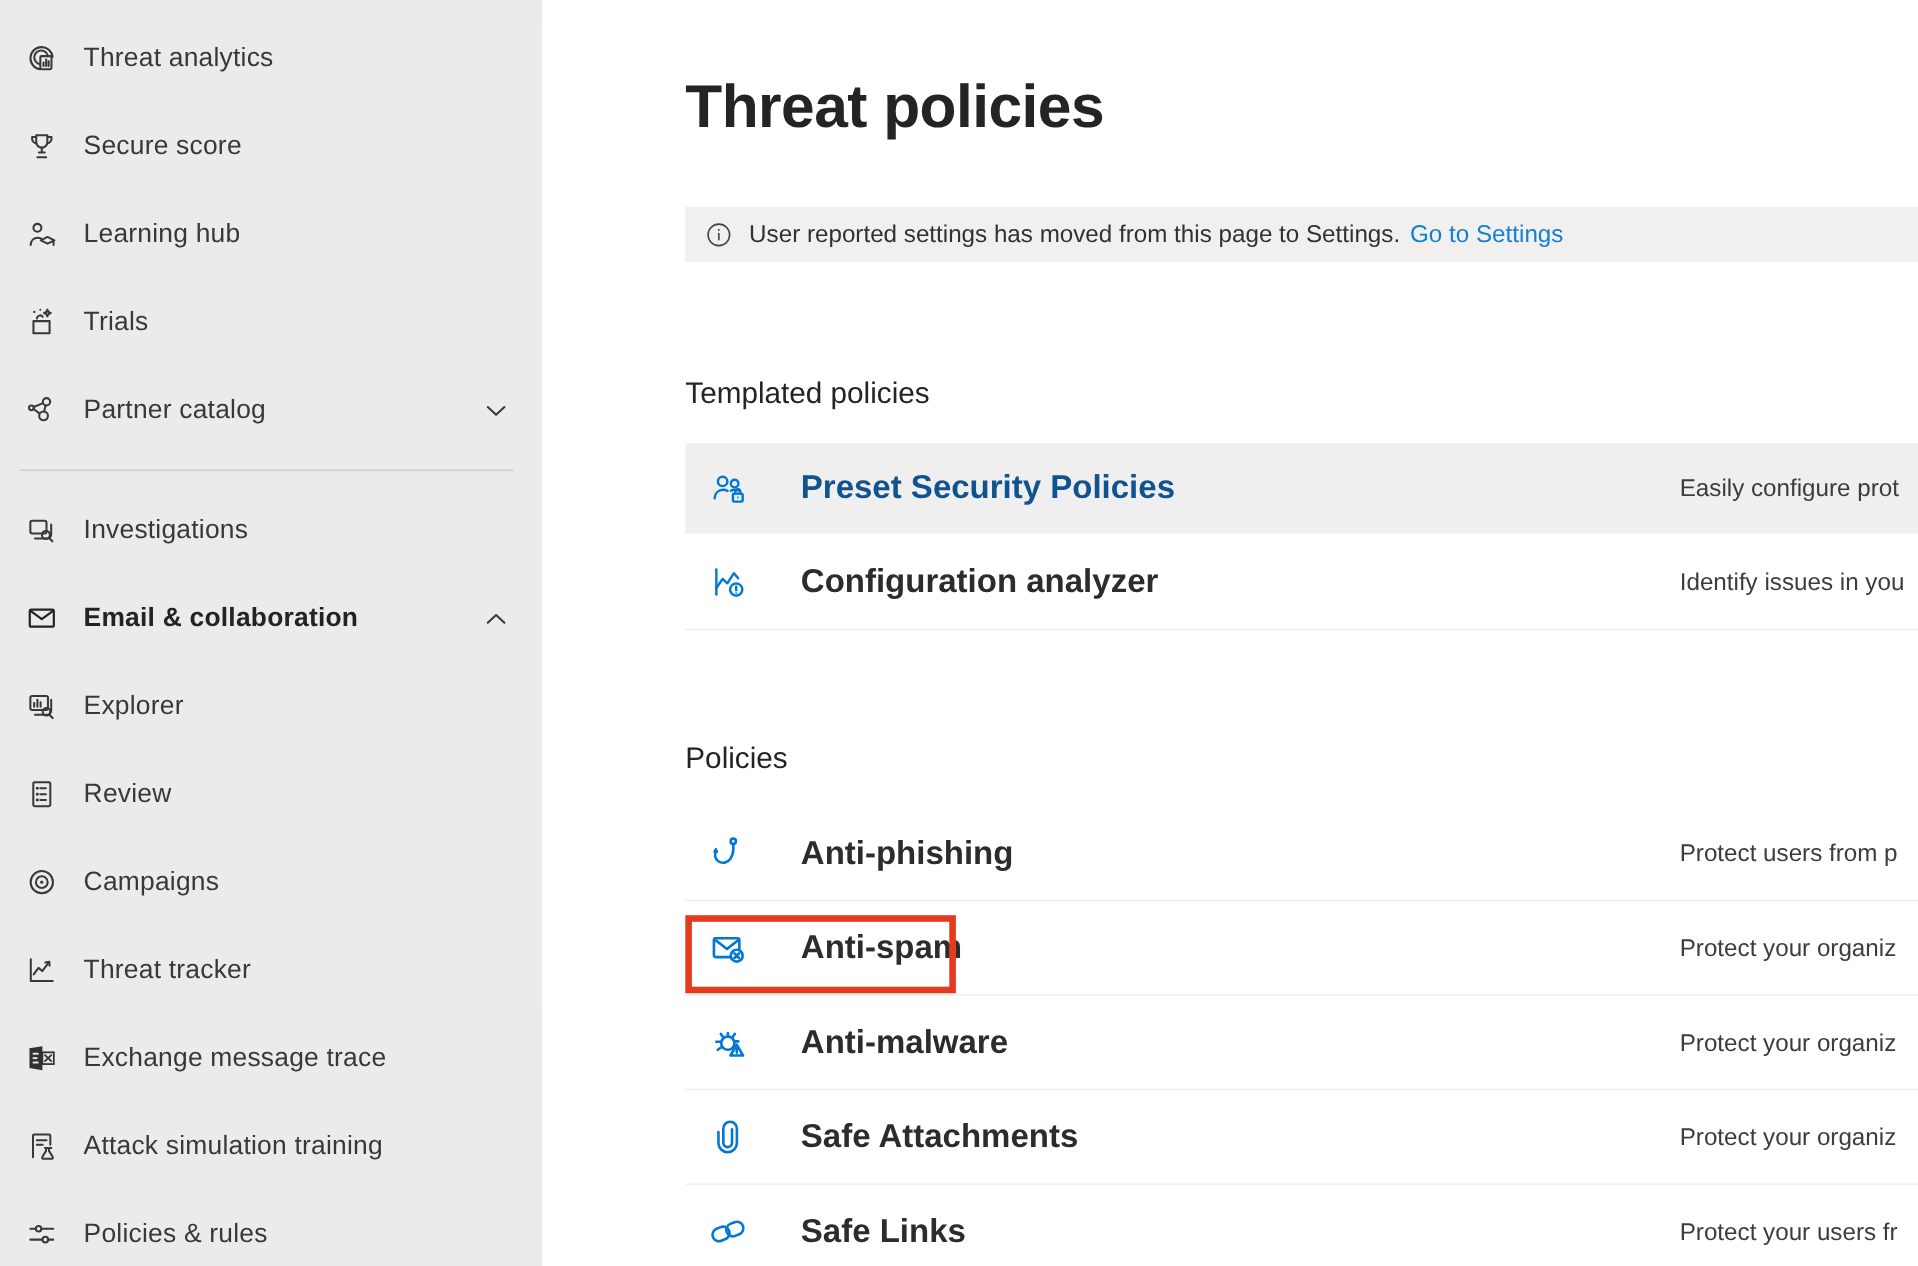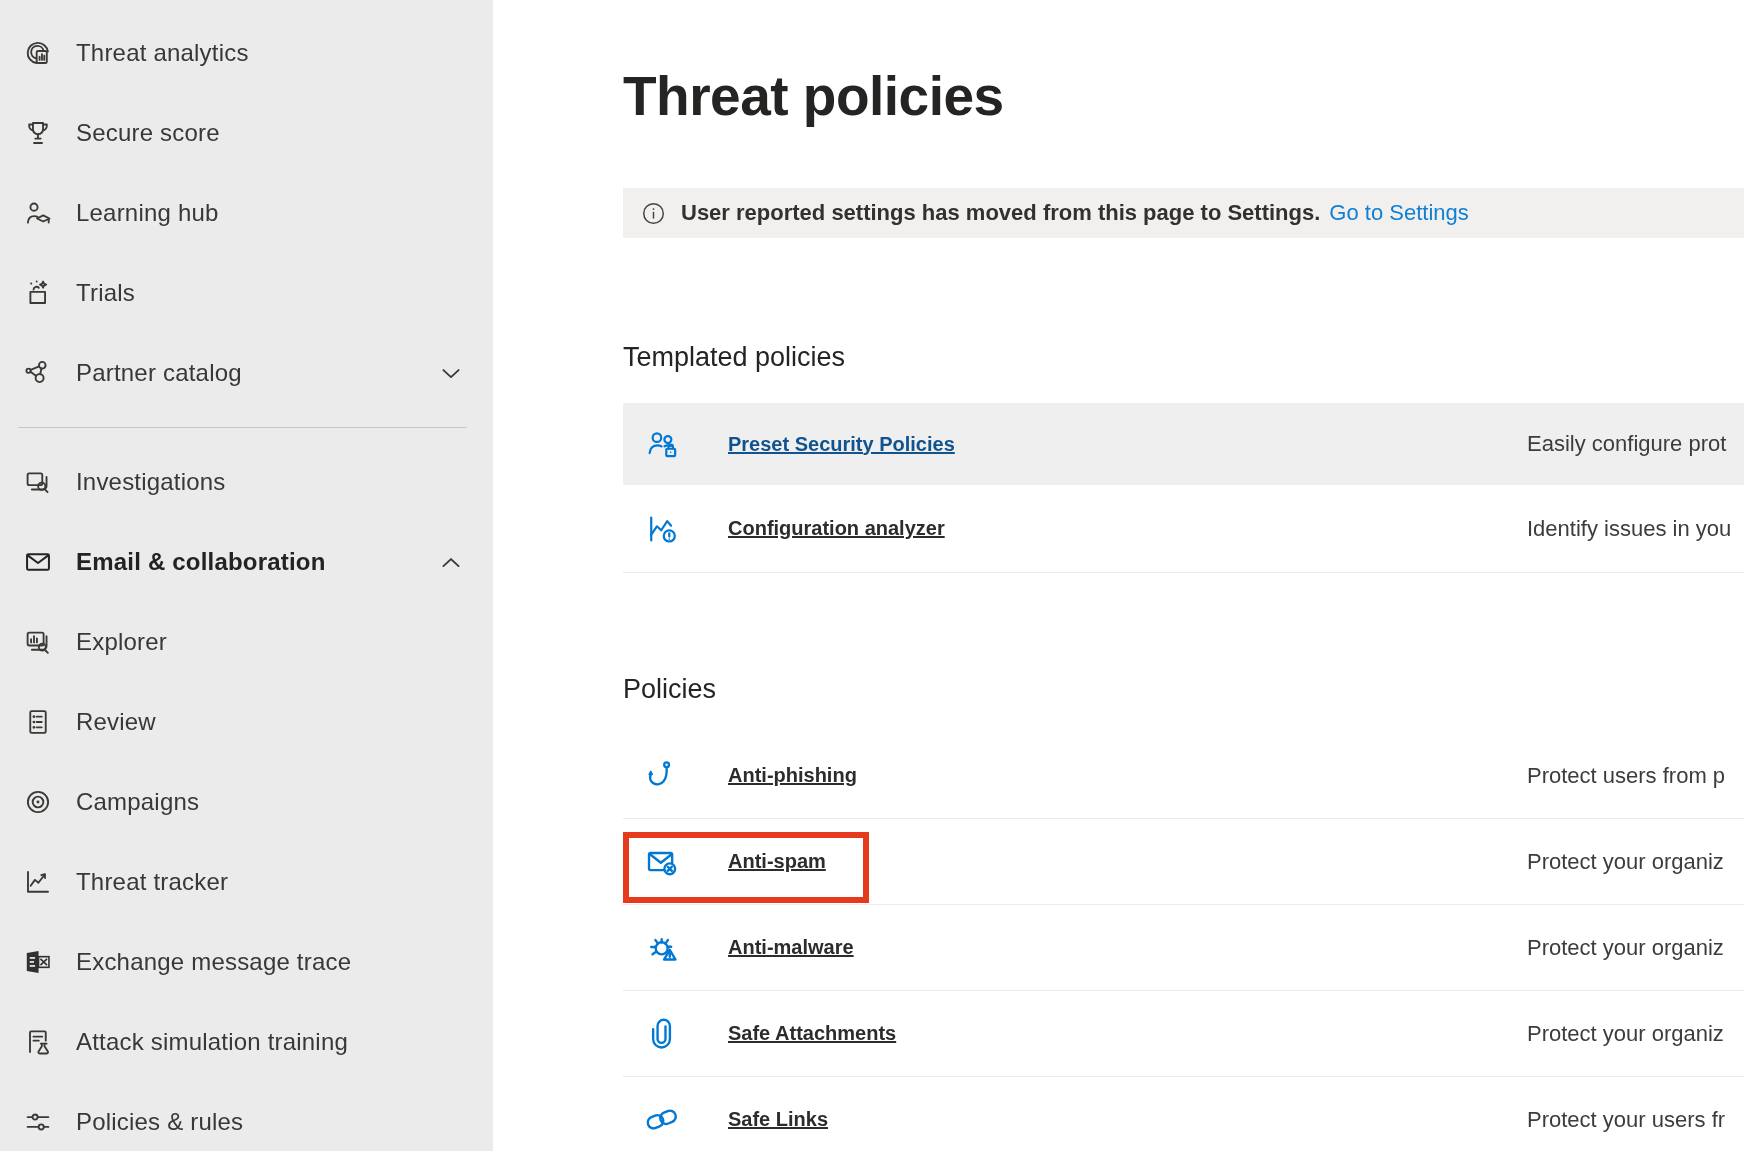--- a/index.html
+++ b/index.html
@@ -21,37 +21,37 @@
   .side-divider { height:1px; background:#c9c7c5; margin:14px 26px 14px 18px; }
 
   
   .main { position:absolute; left:493px; top:0; right:0; bottom:0; background:#fff;
     padding-left:130px;margin-top:25px; }
   h1.page-title { margin-top:38px; font-size:55px; line-height:66px; font-weight:700;
     color:#252423; letter-spacing:-.5px; }
   .banner { margin-top:59px; height:50px; background:#f1f0ef; display:flex;
     align-items:center; padding-left:17px; }
   .banner .iicon { width:27px; height:27px; margin-right:14px; flex:none; }
-  .banner .btext { font-size:22px; color:#33312f;font-weight:bold; }
+  .banner .btext { font-size:22px; color:#33312f; }
   .banner a.blink { font-size:22px; color:#1180d2; text-decoration:none; margin-left:9px;
     white-space:nowrap; cursor:pointer; }
   h2.section-heading { font-size:27px; line-height:36px; font-weight:400; color:#252423; }
   .h-templated { margin-top:101px; }
   .h-policies { margin-top:98px; }
   .rows { margin-top:28px; }
   .rows.policies { margin-top:26px; }
   .policy-row { position:relative; display:flex; align-items:center; height:86px;
     cursor:pointer; }
   .policy-row.preset { height:82px; background:#efefef; }
   .policy-row.config { height:88px; border-bottom:1px solid #eceae8; }
   .rows.policies .policy-row { border-bottom:1px solid #eceae8; }
   .row-icon { margin-left:20px; width:38px; height:38px; flex:none;
     display:flex; align-items:center; justify-content:center; }
-  .row-name { margin-left:47px; font-size:20px; font-weight:600; color:#2e2c2a;
-    white-space:nowrap;text-decoration:underline; }
+  .row-name { margin-left:47px; font-size:30px; font-weight:600; color:#2e2c2a;
+    white-space:nowrap; }
   .policy-row.preset .row-name { color:#10538e; }
   .row-desc { position:absolute; left:904px; right:0; font-size:22px; color:#3e3c3a;
     white-space:nowrap; overflow:hidden; }
   .red-box { position:absolute; left:0; top:13px; width:246px; height:71px;
     border:6px solid #e63a1e; pointer-events:none; }
 
   svg { display:block; }
 </style>
 </head>
 <body>

